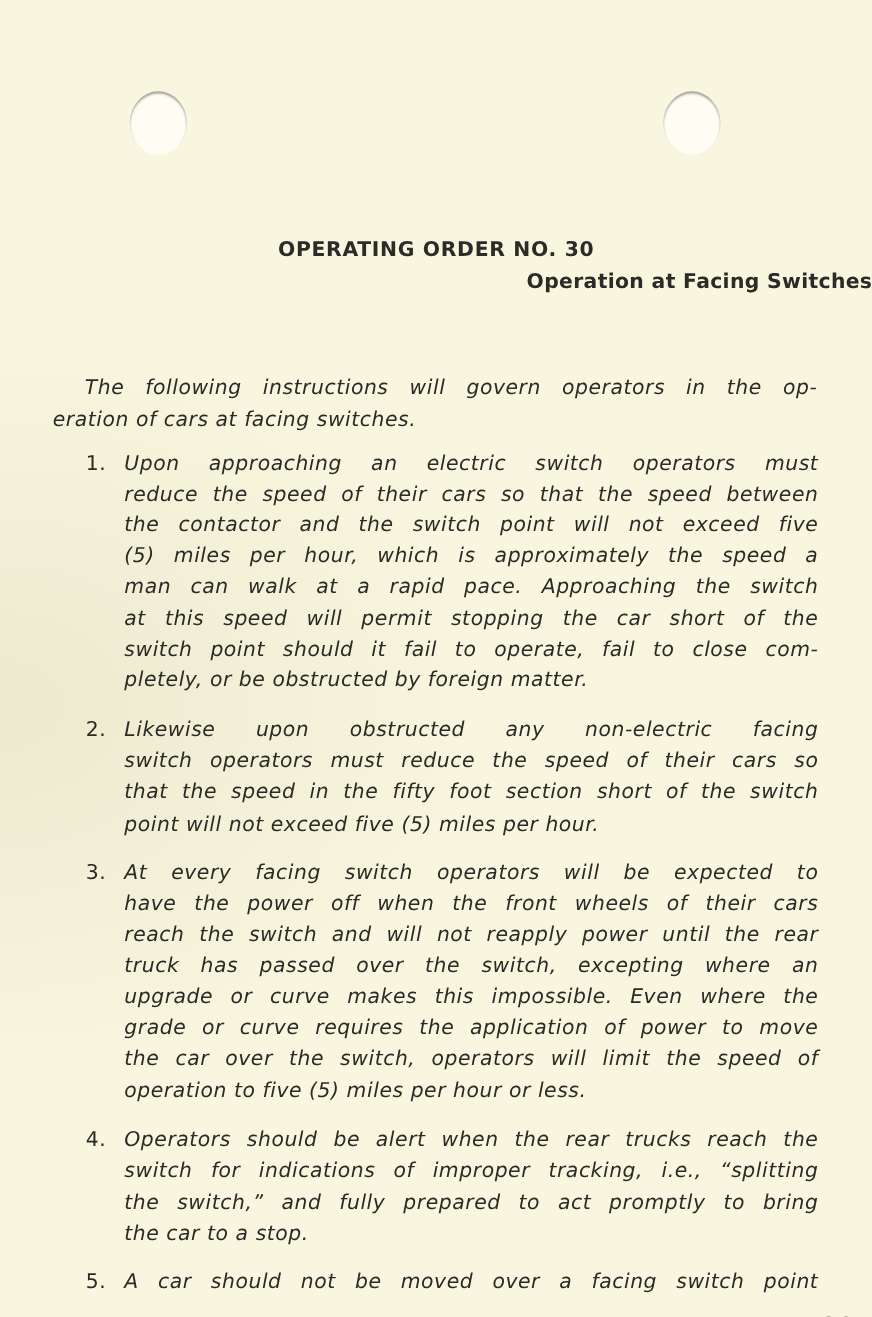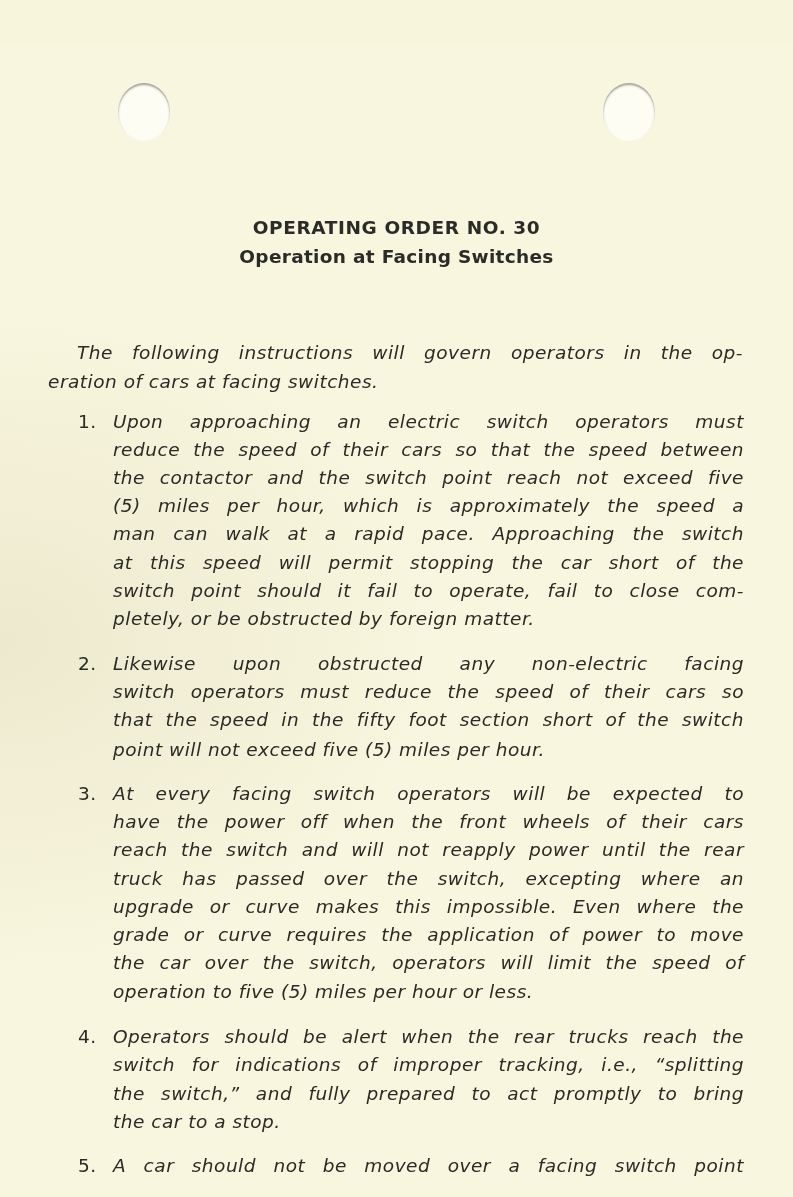--- a/index.html
+++ b/index.html
@@ -38,21 +38,21 @@
     .title {
       position: absolute;
       left: 0; width: 793px;
       text-align: center;
       font-weight: bold;
       font-size: 18.5px;
       letter-spacing: 0.6px;
       color: #2b2b27;
     }
     #order-title { top: 174px; }
-    #order-subtitle { top: 203px; font-size: 18.5px; letter-spacing: 0.3px; }
+    #order-subtitle { top: 203px; font-size: 18.5px; letter-spacing: 0.3px; text-align: right; }
 
     .salutation {
       position: absolute;
       left: 49px; top: 260px;
       font-size: 18.5px;
       letter-spacing: 0.6px;
     }
     .line {
       position: absolute;
       font-size: 18.5px;
@@ -97,21 +97,21 @@
 
   <div class="intro">
     <div class="line first" style="top:299px">The following instructions will govern operators in the op-</div>
     <div class="line last" style="top:328px">eration of cars at facing switches.</div>
   </div>
 
   <div class="item">
     <div class="num" style="top:368px">1.</div>
     <div class="line" style="top:368px">Upon approaching an electric switch operators must</div>
     <div class="line" style="top:396px">reduce the speed of their cars so that the speed between</div>
-    <div class="line" style="top:424px">the contactor and the switch point reach not exceed five</div>
+    <div class="line" style="top:424px">the contactor and the switch point will not exceed five</div>
     <div class="line" style="top:452px">(5) miles per hour, which is approximately the speed a</div>
     <div class="line" style="top:480px">man can walk at a rapid pace.  Approaching the switch</div>
     <div class="line" style="top:509px">at this speed will permit stopping the car short of the</div>
     <div class="line" style="top:537px">switch point should it fail to operate, fail to close com-</div>
     <div class="line last" style="top:565px">pletely, or be obstructed by foreign matter.</div>
   </div>
 
   <div class="item">
     <div class="num" style="top:610px">2.</div>
     <div class="line" style="top:610px">Likewise upon obstructed any non-electric facing</div>

